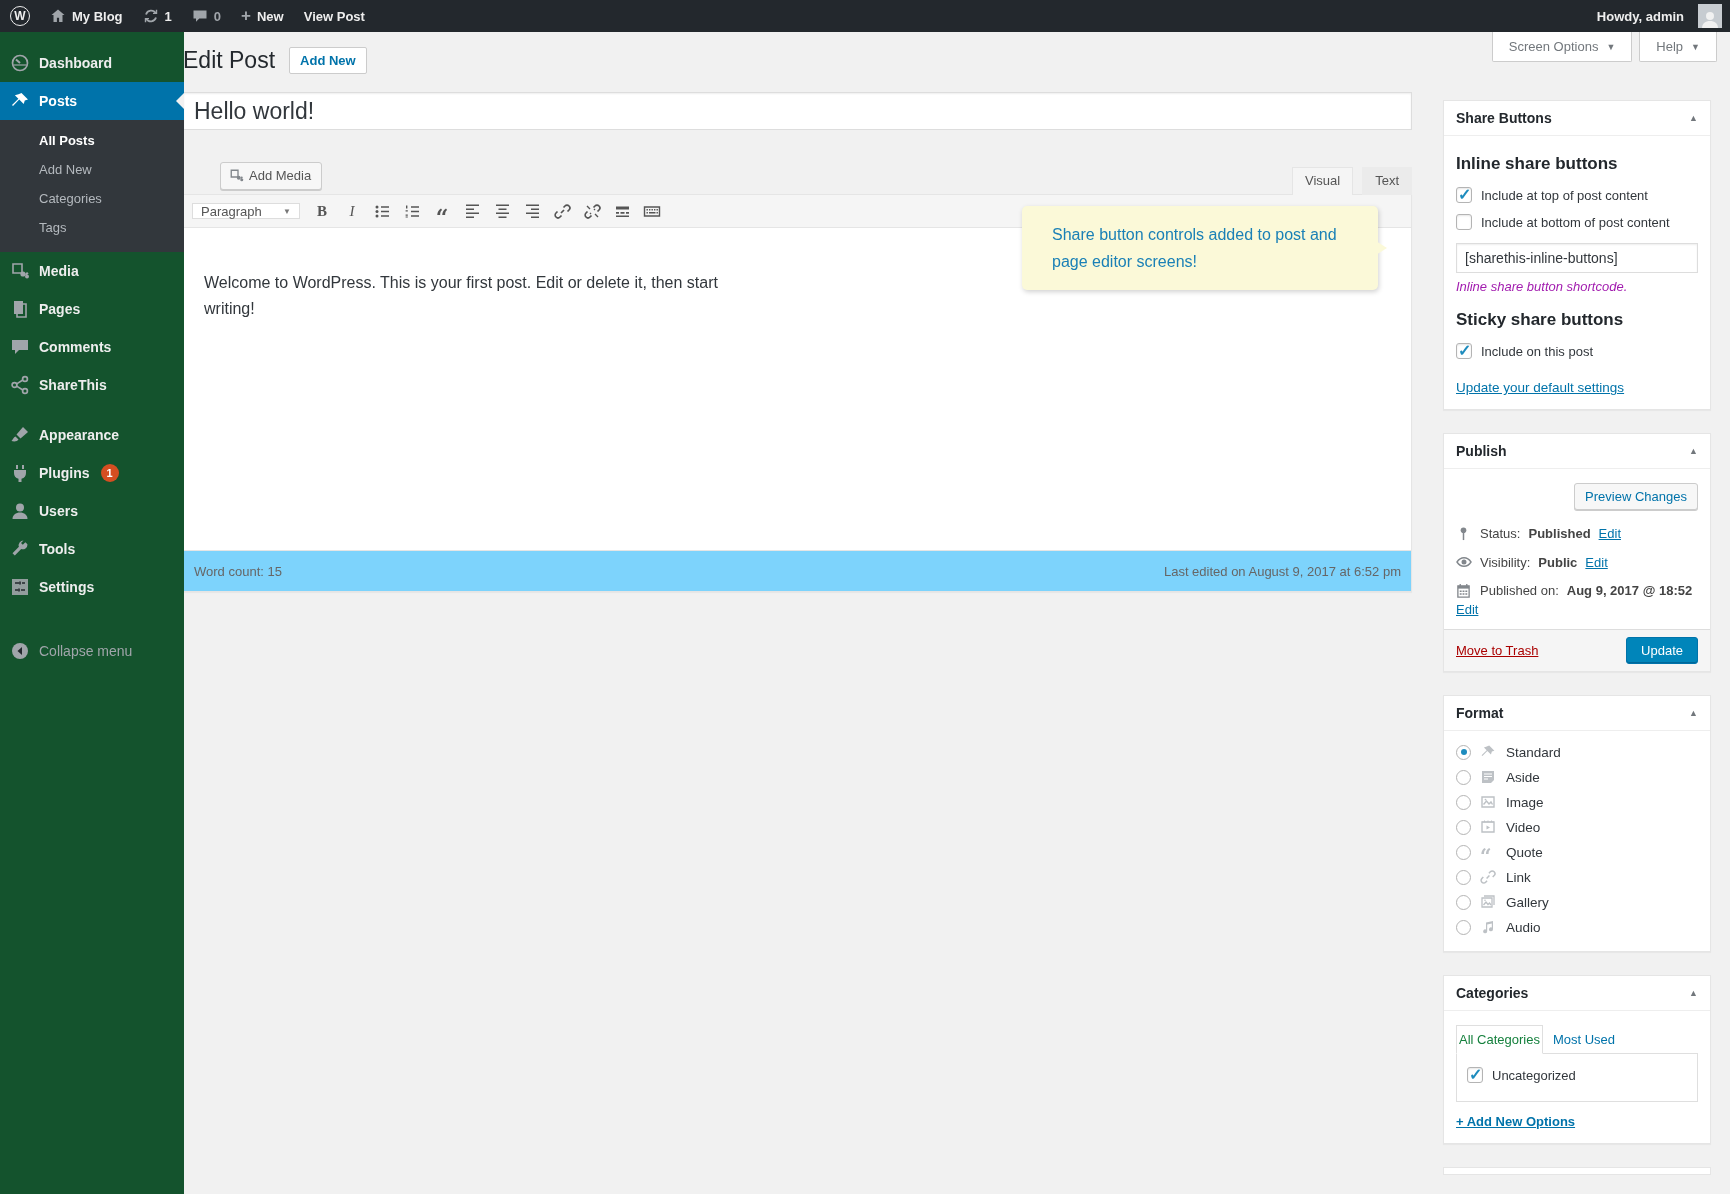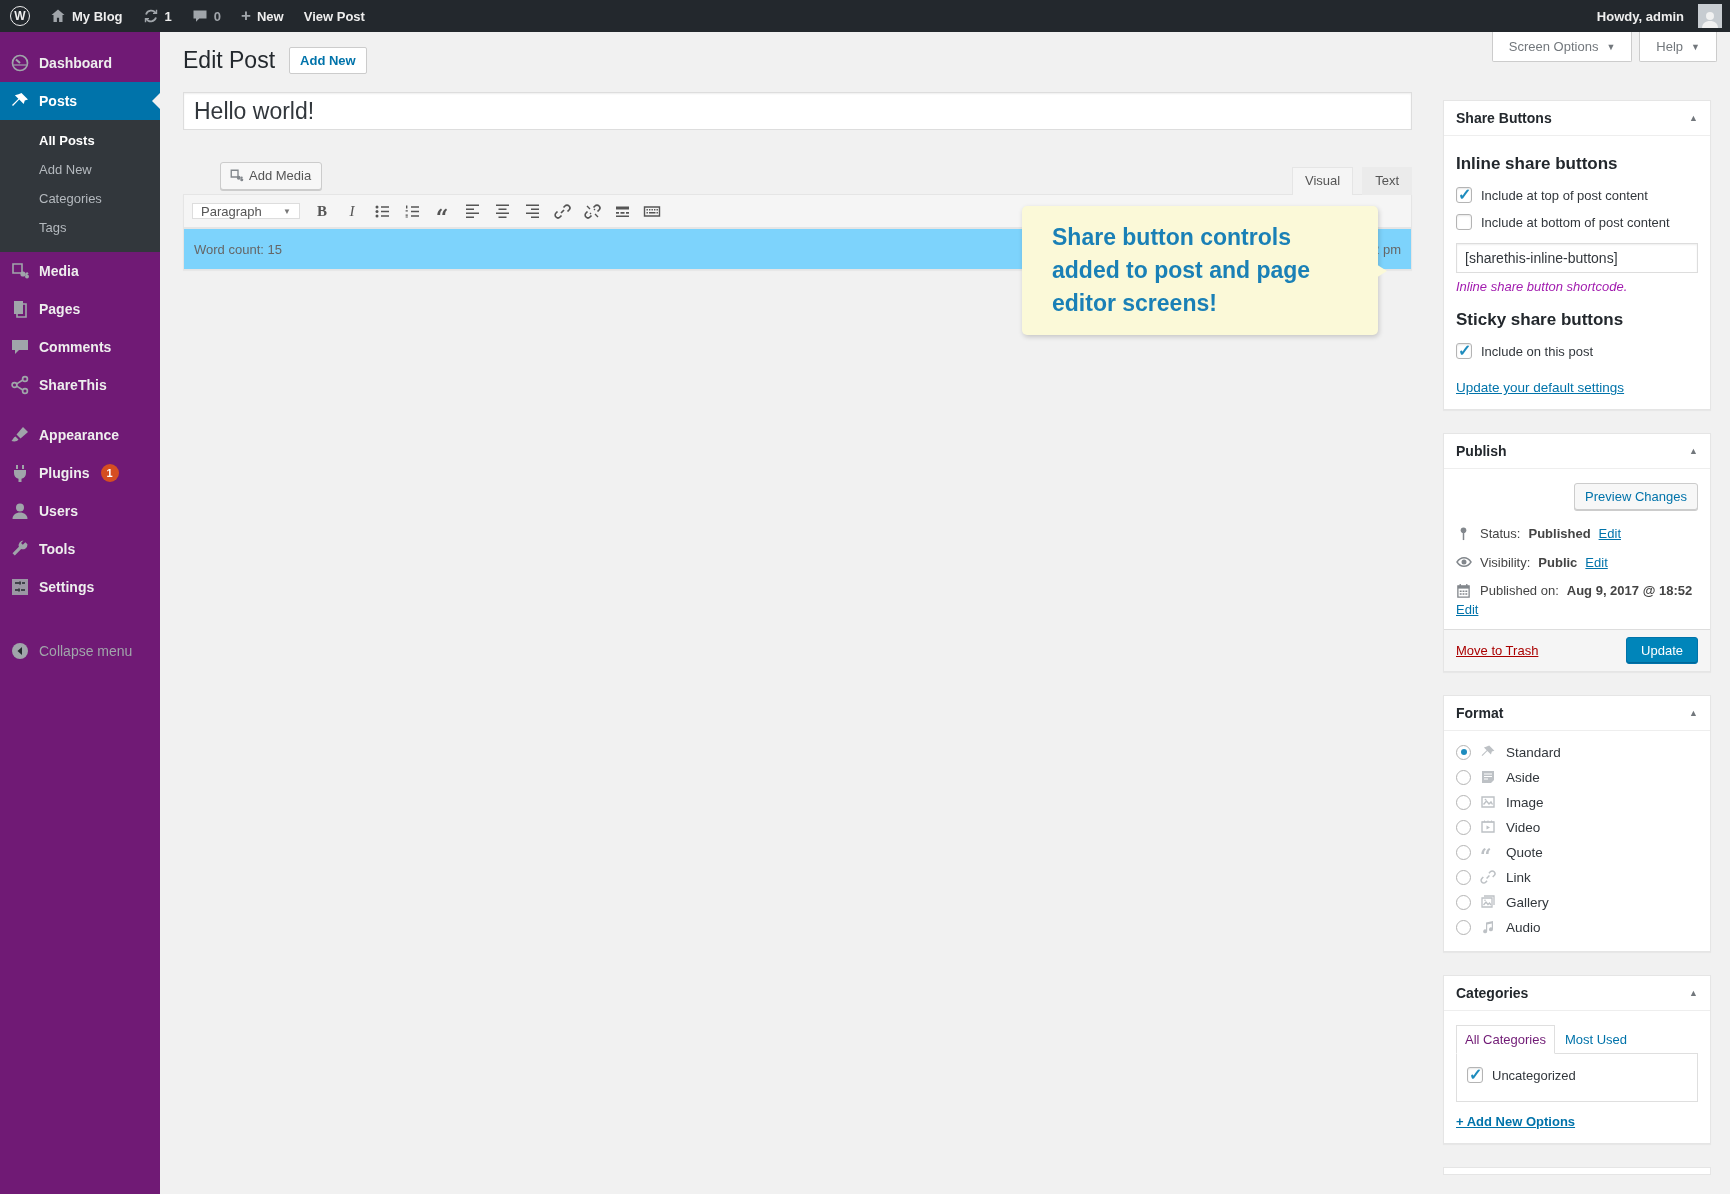--- a/index.html
+++ b/index.html
@@ -21,22 +21,22 @@
     z-index:100; font-size:13px;
   }
   .ab-item { display:flex; align-items:center; gap:6px; padding:0 10px; height:32px; cursor:pointer; }
   .ab-item .num { color:#eee; }
   .ab-right { margin-left:auto; display:flex; align-items:center; padding-right:8px; }
   .avatar { width:24px; height:24px; background:#c7ccd1; margin-left:8px; display:flex; align-items:flex-end; justify-content:center; overflow:hidden; }
   .wp-logo-circle { width:20px; height:20px; border:1.5px solid #eee; border-radius:50%; display:flex; align-items:center; justify-content:center; font-size:12px; font-weight:bold; color:#eee; }
 
   
   .sidebar {
-    position:absolute; top:32px; left:0; width:160px; bottom:0;
-    background:#701a75; color:#eee; z-index:90; padding-top:12px;
+    position:absolute; top:32px; left:0; width:184px; bottom:0;
+    background:#14532d; color:#eee; z-index:90; padding-top:12px;
   }
   .menu-item { display:flex; align-items:center; gap:9px; padding:9px 8px 9px 10px; font-size:14px; font-weight:bold; color:#eee; cursor:pointer; position:relative; }
   .menu-item .mi-icon { color:#a0a5aa; width:20px; height:20px; flex:0 0 20px; }
   .menu-item.active { background:#0073aa; color:#fff; }
   .menu-item.active .mi-icon { color:#fff; }
   .menu-item.active::after {
     content:""; position:absolute; right:0; top:50%; margin-top:-8px;
     border:8px solid transparent; border-right-color:#f1f1f1;
   }
   .submenu { background:#32373c; padding:6px 0 10px; }
@@ -150,35 +150,35 @@
   .fmt-row { display:flex; align-items:center; gap:9px; margin-bottom:9px; cursor:pointer; }
   .radio { width:15px; height:15px; border:1px solid #b4b4b4; border-radius:50%; background:#fff; position:relative; flex:0 0 15px; }
   .radio.selected::after { content:""; position:absolute; left:3.5px; top:3.5px; width:6px; height:6px; border-radius:50%; background:#1e8cbe; }
   .fmt-icon { color:#bdc1c5; flex:0 0 17px; }
   .fmt-label { color:#32373c; font-size:13.5px; }
 
   
   .cat-tabs { display:flex; align-items:flex-end; margin-top:4px; }
   .cat-tab-active {
     background:#fff; border:1px solid #dfdfdf; border-bottom:1px solid #fff; margin-bottom:-1px;
-    padding:6px 8px; color:#701a75; font-size:13px; cursor:pointer; position:relative; z-index:2;
+    padding:6px 2px; color:#15803d; font-size:13px; cursor:pointer; position:relative; z-index:2;
   }
   .cat-tab-link { padding:6px 10px; font-size:13px; color:#0073aa; cursor:pointer; text-decoration:none; }
   .cat-box { border:1px solid #dfdfdf; padding:13px 10px 18px; position:relative; z-index:1; background:#fff; }
   .add-cat-link { display:inline-block; margin-top:12px; font-weight:bold; font-size:13px; }
 
   .next-panel-sliver { background:#fff; border:1px solid #e5e5e5; height:8px; }
 
   
   .callout {
     position:absolute; left:1022px; top:206px; width:356px; z-index:60;
     background:#fbf9d8; border-radius:5px; box-shadow:1px 2px 5px rgba(0,0,0,.18);
     padding:15px 14px 15px 30px;
   }
-  .callout-text { color:#1a80b6; font-weight:bold; font-size:23px; line-height:33px; }
+  .callout-text { color:#1a80b6; font-weight:normal; font-size:16px; line-height:27px; }
   .callout::after {
     content:""; position:absolute; right:-26px; top:50%; margin-top:-17px;
     border:17px solid transparent; border-left:27px solid #fbf9d8;
   }
 </style>
 </head>
 <body>
 
 <div class="adminbar">
   <div class="ab-item">
@@ -453,20 +453,23 @@
             <path d="M2 3.5h13v3H2z"></path>
             <path d="M2 9h3v1.8H2zM6.5 9h4v1.8h-4zM12 9h3v1.8h-3zM2 12.5h13v1.4H2z"></path>
           </svg>
       </div>
       <div class="tb-btn">
         <svg width="18" height="17" viewBox="0 0 18 17" fill="currentColor">
             <path d="M1.5 4h15v9h-15z" fill="none" stroke="currentColor" stroke-width="1.4"></path>
             <path d="M3.5 6h1.4v1.4H3.5zM6 6h1.4v1.4H6zM8.5 6h1.4v1.4H8.5zM11 6h1.4v1.4H11zM13.5 6h1.4v1.4h-1.4zM3.5 9h1.4v1.4H3.5zM6 9h6.5v1.4H6zM13.5 9h1.4v1.4h-1.4z"></path>
           </svg>
       </div>
+    </div>
+    <div class="ed-content">
+      <p>Welcome to WordPress. This is your first post. Edit or delete it, then start writing!</p>
     </div>
     <div class="ed-statusbar">
       <div>
         <span>Word count:</span>
         <span>15</span>
       </div>
       <div>Last edited on August 9, 2017 at 6:52 pm</div>
     </div>
   </div>
 </div>

